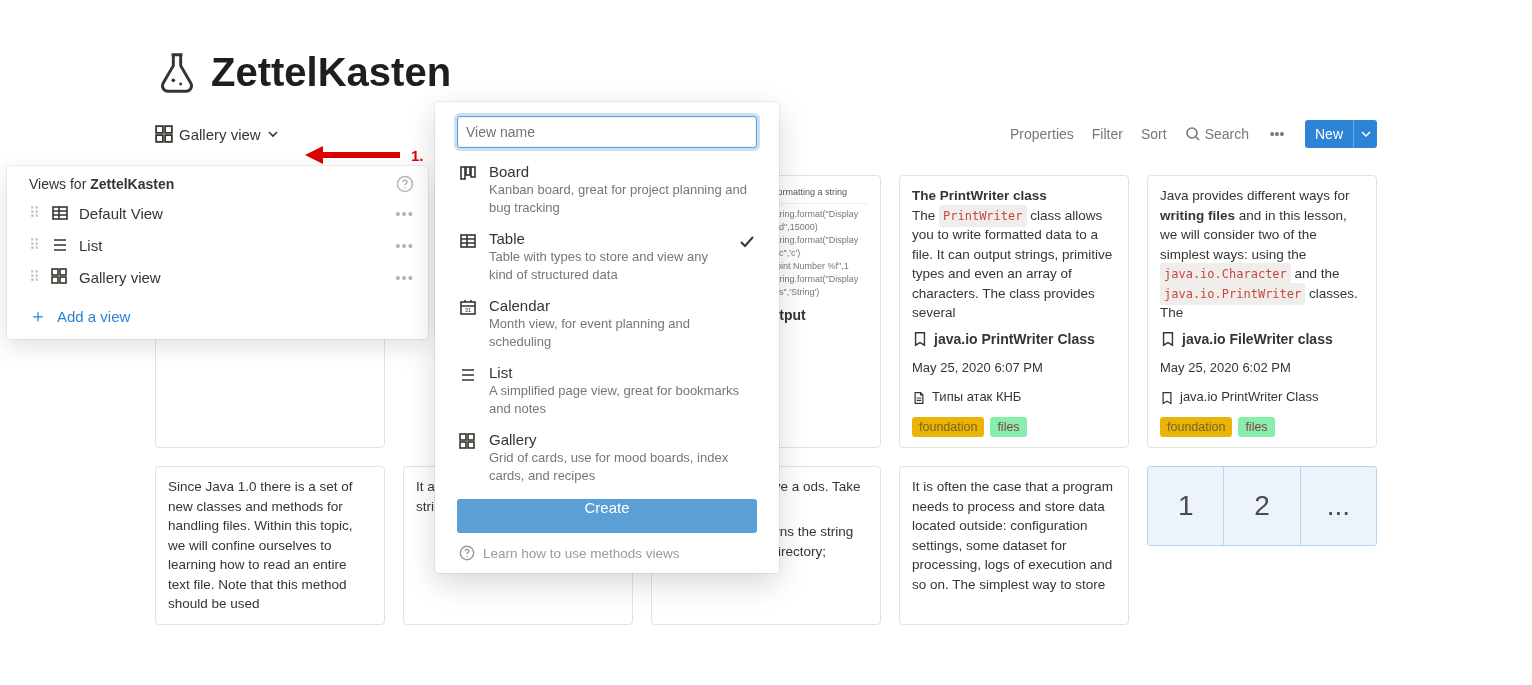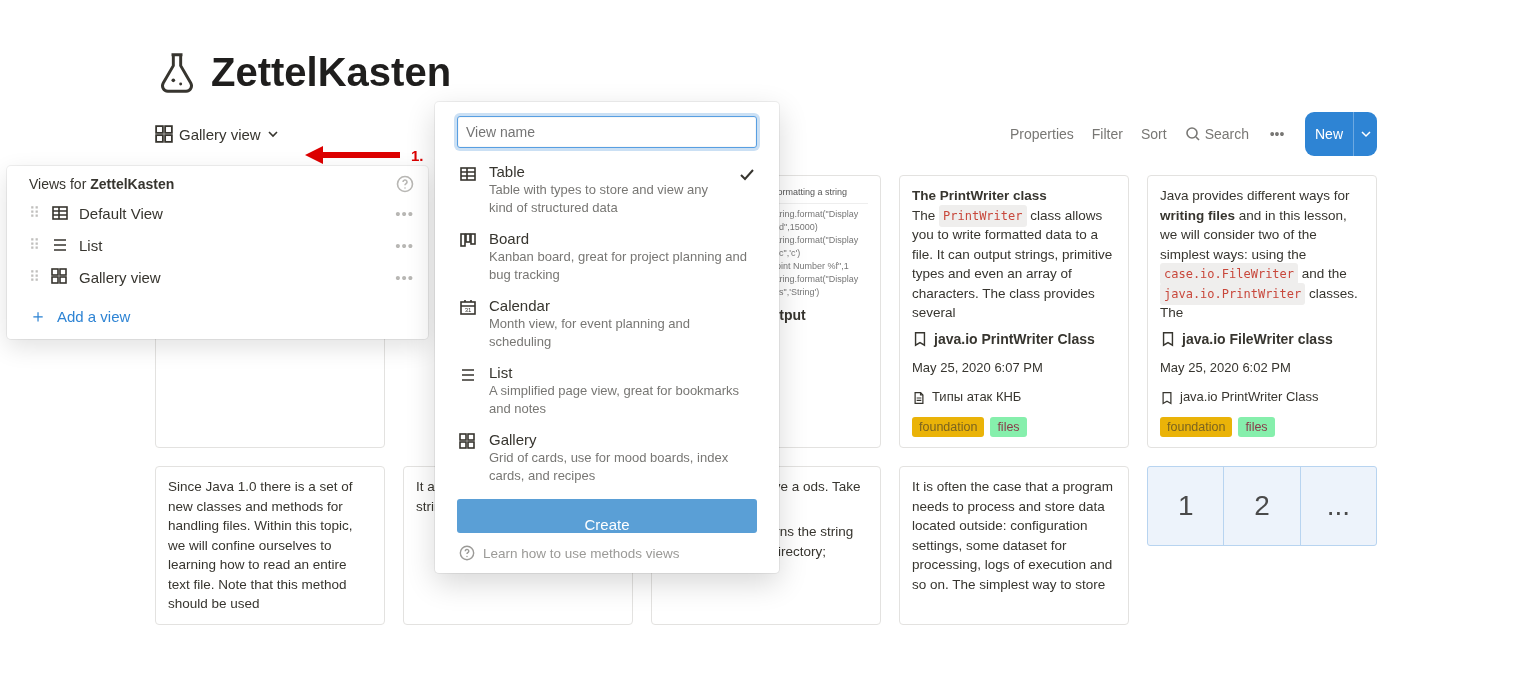--- a/index.html
+++ b/index.html
@@ -62,24 +62,24 @@
   align-items: center;
   gap: 18px;
   color: #787774;
   font-size: 14px;
 }
 .view-bar-right .search { display: inline-flex; align-items: center; gap: 4px; }
 .view-bar-right .dots { width: 20px; text-align: center; }
 .new-btn {
   background: #2e84d4;
   color: #fff;
-  border-radius: 9px;
-  display: flex;
-  align-items: center;
-  height: 44px;
+  border-radius: 3px;
+  display: flex;
+  align-items: center;
+  height: 28px;
   overflow: hidden;
 }
 .new-btn .nb-label { padding: 0 10px; font-weight: 500; }
 .new-btn .nb-chev {
   border-left: 1px solid rgba(255,255,255,0.3);
   width: 24px;
   height: 100%;
   display: flex;
   align-items: center;
   justify-content: center;
@@ -261,21 +261,21 @@
 .tp-option .name { font-size: 15px; color: #37352f; }
 .tp-option .desc { font-size: 13px; color: #787774; margin-top: 1px; line-height: 1.35; }
 .tp-option .check { color: #37352f; margin-top: 4px; }
 .tp-create {
   margin: 8px 14px 6px;
   background: #5a9fd6;
   color: #fff;
   height: 34px;
   border-radius: 3px;
   display: flex;
-  align-items: flex-end;
+  align-items: flex-start;
   justify-content: center;
   font-size: 15px;
   font-weight: 500;
   cursor: pointer;
 }
 .tp-footer {
   display: flex;
   align-items: center;
   gap: 8px;
   padding: 6px 16px 2px;
@@ -413,21 +413,21 @@
             </svg>
           </span>
       <span>Типы атак КНБ</span>
         </div>
         <div class="pills">
           <span class="pill pill-yellow">foundation</span>
           <span class="pill pill-pink">files</span>
         </div>
       </div>
       <div class="card">
-        <div class="snippet">Java provides different ways for <strong>writing files</strong> and in this lesson, we will consider two of the simplest ways: using the <code class="inline">case.io.FileWriter</code> and the <code class="inline">java.io.PrintWriter</code> classes. The</div>
+        <div class="snippet">Java provides different ways for <strong>writing files</strong> and in this lesson, we will consider two of the simplest ways: using the <code class="inline">java.io.Character</code> and the <code class="inline">java.io.PrintWriter</code> classes. The</div>
         <div class="card-title-row">
       <span style="width:16px;height:16px;display:inline-flex">
             <svg viewBox="0 0 18 18">
               <path d="M4 2h10v14l-5-3-5 3z" stroke="currentColor" fill="none" stroke-width="1.6"></path>
             </svg>
           </span>
       <span>java.io FileWriter class</span>
         </div>
         <div class="card-date">May 25, 2020 6:02 PM</div>
         <div class="card-link-row">
@@ -522,47 +522,47 @@
 </div>
 
 <div class="type-panel">
   <div class="tp-input-wrap">
     <input type="text" placeholder="View name" style="">
   </div>
   <div id="tp-options">
       <div class="tp-option">
     <span class="ico">
           <svg viewBox="0 0 18 18">
+            <rect x="2" y="2" width="4" height="12" stroke="currentColor" fill="none" stroke-width="1.6"></rect>
+            <rect x="7" y="2" width="4" height="8" stroke="currentColor" fill="none" stroke-width="1.6"></rect>
+            <rect x="12" y="2" width="4" height="10" stroke="currentColor" fill="none" stroke-width="1.6"></rect>
+          </svg>
+        </span>
+    <span class="body">
+      <div class="name">Board</div>
+      <div class="desc">Kanban board, great for project planning and bug tracking</div>
+    </span>
+
+  </div>
+      <div class="tp-option">
+    <span class="ico">
+          <svg viewBox="0 0 18 18">
             <rect x="2" y="3" width="14" height="12" stroke="currentColor" fill="none" stroke-width="1.6"></rect>
             <path d="M2 7h14M2 11h14M8 3v12" stroke="currentColor" fill="none" stroke-width="1.6"></path>
           </svg>
         </span>
     <span class="body">
       <div class="name">Table</div>
       <div class="desc">Table with types to store and view any kind of structured data</div>
     </span>
     <span class="check">
           <svg width="16" height="16" viewBox="0 0 16 16">
             <path d="M2 8l4 4 8-9" stroke="currentColor" fill="none" stroke-width="2"></path>
           </svg>
         </span>
-  </div>
-      <div class="tp-option">
-    <span class="ico">
-          <svg viewBox="0 0 18 18">
-            <rect x="2" y="2" width="4" height="12" stroke="currentColor" fill="none" stroke-width="1.6"></rect>
-            <rect x="7" y="2" width="4" height="8" stroke="currentColor" fill="none" stroke-width="1.6"></rect>
-            <rect x="12" y="2" width="4" height="10" stroke="currentColor" fill="none" stroke-width="1.6"></rect>
-          </svg>
-        </span>
-    <span class="body">
-      <div class="name">Board</div>
-      <div class="desc">Kanban board, great for project planning and bug tracking</div>
-    </span>
-
   </div>
       <div class="tp-option">
     <span class="ico">
           <svg viewBox="0 0 18 18">
             <rect x="2" y="3" width="14" height="12" stroke="currentColor" fill="none" stroke-width="1.6"></rect>
             <path d="M2 7h14M6 3V1M12 3V1" stroke="currentColor" fill="none" stroke-width="1.6"></path>
             <text x="9" y="13" font-size="6" text-anchor="middle" fill="currentColor">31</text>
           </svg>
         </span>
     <span class="body">

